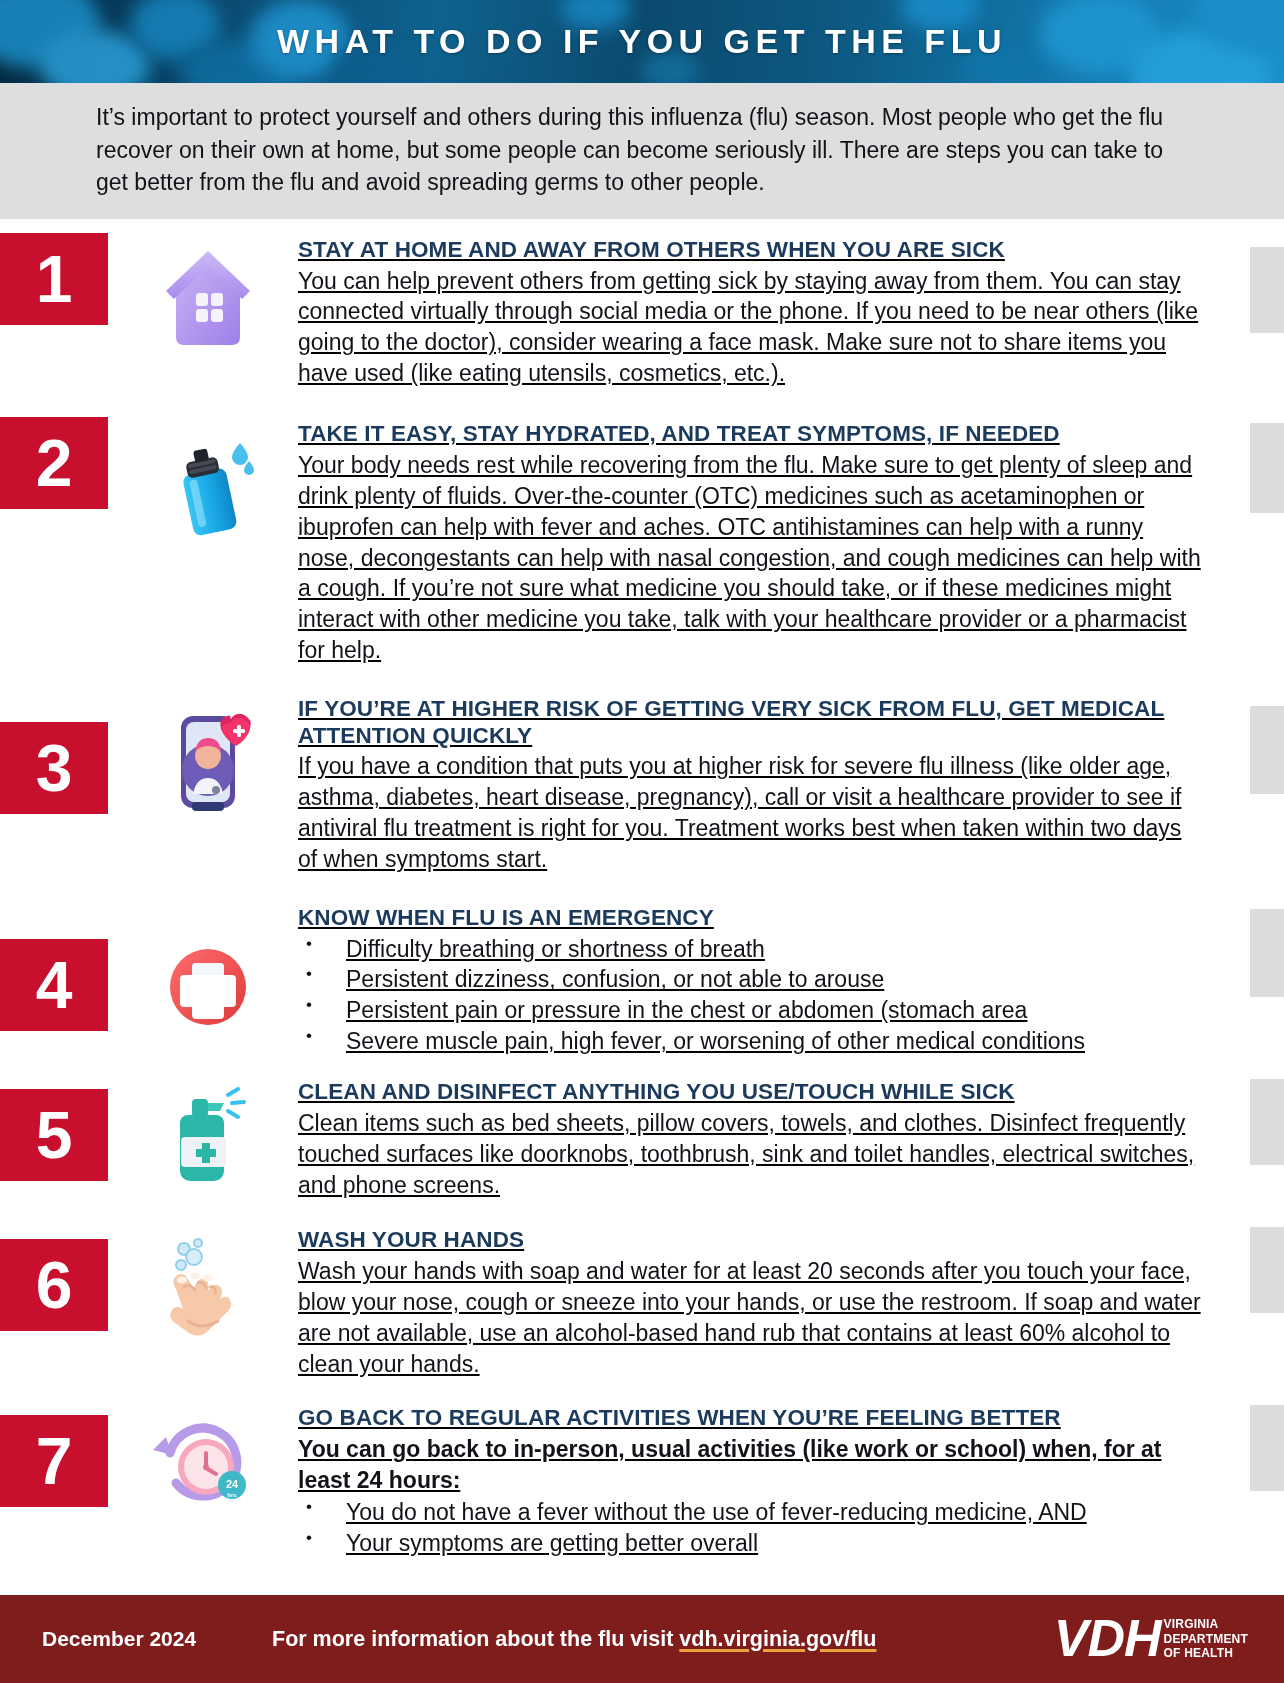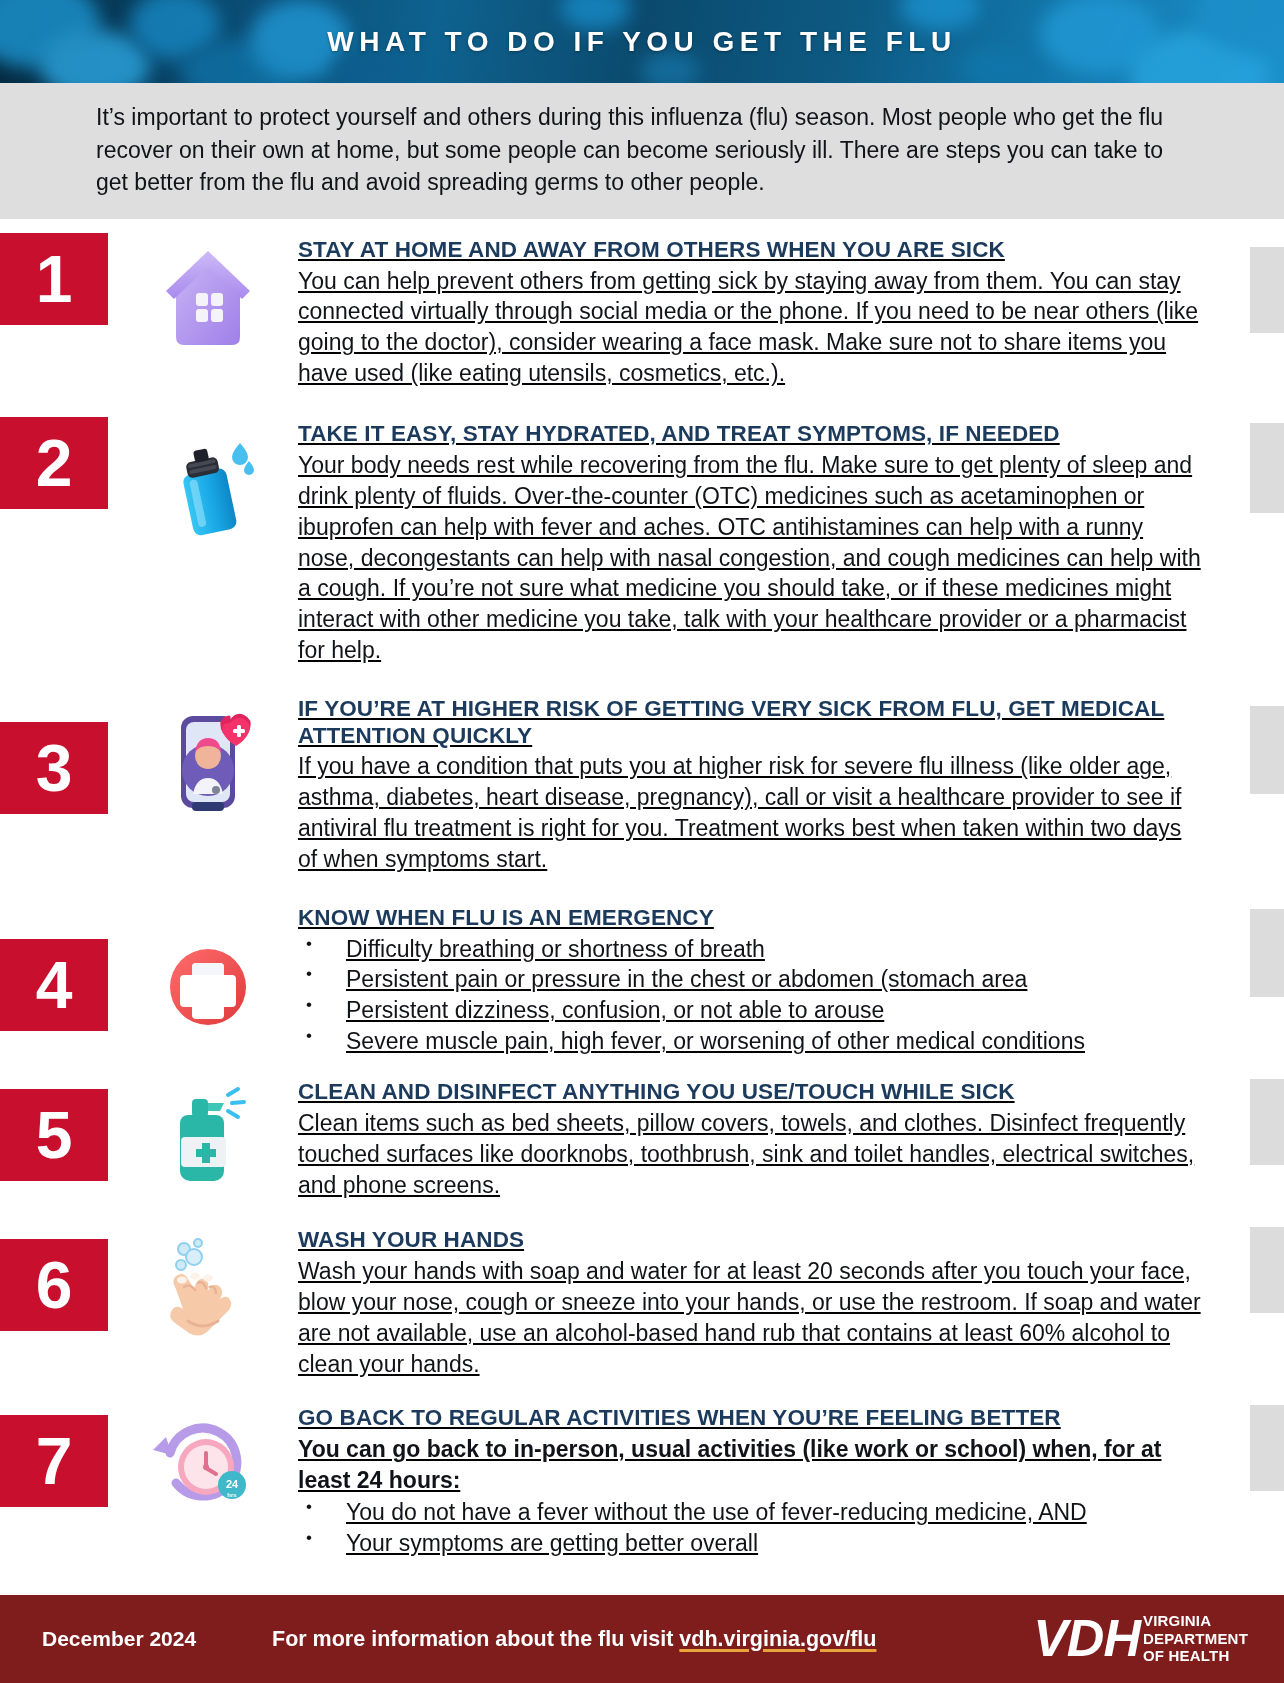--- a/index.html
+++ b/index.html
@@ -24,21 +24,21 @@
   .header-blobs { position: absolute; inset: 0; opacity: .85; }
   .blob {
     position: absolute;
     border-radius: 50%;
     filter: blur(9px);
   }
   .header-title {
     position: relative;
     z-index: 5;
     color: #ffffff;
-    font-size: 28px;
+    font-size: 34px;
     font-weight: bold;
     letter-spacing: 5.5px;
     text-align: center;
     line-height: 83px;
     font-family: "Liberation Sans", sans-serif;
     text-shadow: 0 1px 3px rgba(0,0,0,.35);
   }
 
   
   .intro {
@@ -180,21 +180,21 @@
     color: #ffffff;
     font-size: 52px;
     font-weight: bold;
     font-style: italic;
     letter-spacing: -1px;
     line-height: .95;
     font-family: "Liberation Sans", sans-serif;
   }
   .logo-sub {
     color: #ffffff;
-    font-size: 15px;
+    font-size: 12px;
     font-weight: bold;
     line-height: 1.18;
     margin-left: 3px;
     letter-spacing: .2px;
     font-family: "Liberation Sans", sans-serif;
   }
 
   
   svg { display: block; }
 </style>
@@ -338,22 +338,22 @@
           <circle cx="60" cy="58" r="38" fill="url(#g-red)"></circle>
           <path d="M48 34 h24 a4 4 0 0 1 4 4 v8 h8 a4 4 0 0 1 4 4 v24 a4 4 0 0 1 -4 4 h-8 v8 a4 4 0 0 1 -4 4 h-24 a4 4 0 0 1 -4 -4 v-8 h-8 a4 4 0 0 1 -4 -4 v-24 a4 4 0 0 1 4 -4 h8 v-8 a4 4 0 0 1 4 -4 z" fill="#ffffff"></path>
           <path d="M48 34 h24 a4 4 0 0 1 4 4 v8 h-32 v-8 a4 4 0 0 1 4 -4 z" fill="#f3f6fb"></path>
         </svg>
       </div>
     </div>
     <div class="text-col">
       <div class="step-title">KNOW WHEN FLU IS AN EMERGENCY</div>
       <ul class="bullets">
         <li>Difficulty breathing or shortness of breath</li>
+        <li>Persistent dizziness, confusion, or not able to arouse</li>
         <li>Persistent pain or pressure in the chest or abdomen (stomach area</li>
-        <li>Persistent dizziness, confusion, or not able to arouse</li>
         <li>Severe muscle pain, high fever, or worsening of other medical conditions</li>
       </ul>
     </div>
     <div class="tab" style="top:8px; height:88px;"></div>
   </div>
 
   <div class="step" style="margin-top:18px;">
     <div class="badge-col">
       <div class="badge" style="margin-top:14px;">5</div>
     </div>

